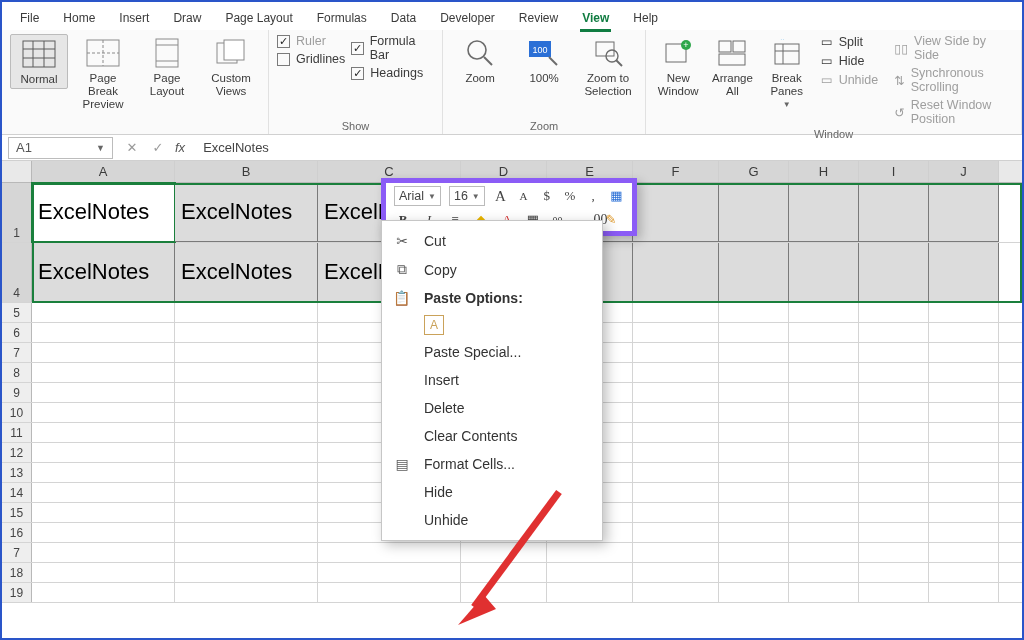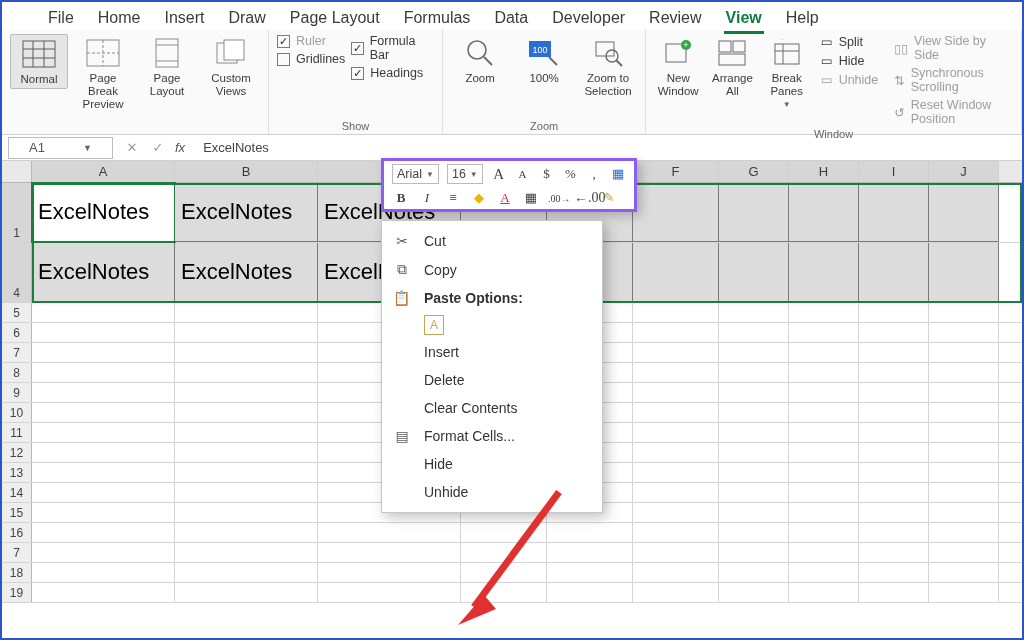--- a/index.html
+++ b/index.html
@@ -1,41 +1,41 @@
 <!DOCTYPE html>
 <html><head>
 <meta charset="utf-8">
 <style>
   * { box-sizing: border-box; font-family: "Segoe UI", Arial, sans-serif; }
   html,body { margin:0; padding:0; }
   body { width:1024px; height:640px; background:#fff; border:2px solid #2a55c9; position:relative; overflow:hidden; }
 
   
-  .menubar { display:flex; align-items:center; gap:0; height:28px; padding:3px 6px 0 6px; font-size:16px; color:#3b3b3b;margin-left:28px; }
+  .menubar { display:flex; align-items:center; gap:0; height:28px; padding:3px 6px 0 6px; font-size:12px; color:#3b3b3b; }
   .menubar .tab { padding:4px 12px 4px 12px; cursor:default; }
   .menubar .tab.active { color:#107c41; font-weight:600; position:relative; }
   .menubar .tab.active::after{ content:""; position:absolute; left:10px; right:10px; bottom:-3px; height:3px; background:#107c41; }
 
   
   .ribbon { display:flex; align-items:stretch; height:105px; border-bottom:1px solid #d0d0d0; background:#fafafa; }
   .group { display:flex; flex-direction:column; justify-content:space-between; padding:4px 8px 2px 8px; border-right:1px solid #e1e1e1; }
   .group-body { display:flex; align-items:flex-start; gap:6px; flex:1; }
   .group-label { text-align:center; font-size:11px; color:#666; padding-top:2px; }
   .bigbtn { display:flex; flex-direction:column; align-items:center; width:58px; font-size:11.5px; color:#3b3b3b; line-height:1.15; text-align:center; gap:2px; padding:2px; }
   .bigbtn.sel { background:#e6e6e6; border:1px solid #bbb; border-radius:2px; }
   .icon-box { width:34px; height:34px; display:flex; align-items:center; justify-content:center; }
   .stack { display:flex; flex-direction:column; gap:4px; font-size:12.5px; color:#3b3b3b; }
   .chk { display:flex; align-items:center; gap:6px; }
   .chk .box { width:13px; height:13px; border:1px solid #7a7a7a; display:inline-flex; align-items:center; justify-content:center; font-size:11px; color:#222; }
   .dis { color:#9e9e9e; }
   .smallitem { display:flex; align-items:center; gap:6px; font-size:12.5px; }
 
   
   .fxrow { display:flex; align-items:center; height:26px; border-bottom:1px solid #d0d0d0; background:#fff; font-size:13px; }
-  .namebox { width:105px; border:1px solid #bcbcbc; margin:2px 6px; height:22px; display:flex; align-items:center; padding:0 20px; color:#555; justify-content:space-between;}
+  .namebox { width:105px; border:1px solid #bcbcbc; margin:2px 6px; height:22px; display:flex; align-items:center; padding:0 7px; color:#555; justify-content:space-between;}
   .namebox .dd{ font-size:9px; color:#666;}
   .fxbtn { width:26px; text-align:center; color:#9a9a9a; }
   .fxlabel { font-style:italic; color:#555; margin:0 4px; }
   .fxinput { flex:1; padding-left:14px; color:#444; }
 
   
   .sheet { position:relative; }
   .colhdrs { display:flex; height:22px; background:#e9e9e9; border-bottom:1px solid #b8b8b8; }
   .rownum-col { width:30px; border-right:1px solid #b8b8b8; }
   .colhdr { text-align:center; font-size:13px; color:#3b3b3b; border-right:1px solid #cfcfcf; line-height:22px; }
@@ -46,21 +46,21 @@
   .row.small { height:20px; }
   .rownum { width:30px; font-size:12px; text-align:center; display:flex; align-items:flex-end; justify-content:center; border-right:1px solid #b8b8b8; background:#eee; color:#444; padding-bottom:2px;}
   .cell { border-right:1px solid #d4d4d4; font-size:22px; display:flex; align-items:center; padding-left:6px; font-family:Arial; }
   .datacell { border-right:1px solid #7a7a7a; border-bottom:1px solid #7a7a7a; background:#dcdcdc; }
   .row.small .cell{ font-size:12px; }
   .active-cell { background:#fff; outline:2px solid #1a7f3c; outline-offset:-1px; }
 
   .selband { position:absolute; left:30px; right:0; top:22px; height:120px; border:2px solid #1a7f3c; pointer-events:none; }
 
   
-  .minitb { position:absolute; left:379px; top:156px; width:256px; background:#fff; border:3px solid #8b5cf6; box-shadow:4px 4px 10px rgba(0,0,0,.22); font-size:13px; }
+  .minitb { position:absolute; left:379px; top:176px; width:256px; background:#fff; border:5px solid #8b5cf6; box-shadow:4px 4px 10px rgba(0,0,0,.22); font-size:13px; }
   .minitb .r{ display:flex; align-items:center; gap:8px; padding:3px 8px; color:#444;}
   .minitb .sel{ border:1px solid #bbb; padding:0 4px; height:20px; display:flex; align-items:center; gap:4px; font-size:12.5px;}
   .minitb .sel .dd{font-size:8px;color:#666;}
   .tool-ic { width:18px; text-align:center; font-family:"Segoe UI Symbol"; }
 
   
   .ctx { position:absolute; left:379px; top:218px; width:222px; background:#fff; border:1px solid #c6c6c6; box-shadow:4px 4px 12px rgba(0,0,0,.25); padding:6px 0; font-size:14px; color:#333; }
   .ctx .item{ display:flex; align-items:center; gap:12px; padding:6px 14px 6px 10px; }
   .ctx .item .ic{ width:20px; text-align:center; color:#5b5b5b; font-size:14px; }
   .ctx .hdr{ font-weight:700; }
@@ -558,20 +558,24 @@
       <span class="ic">⧉</span>
       <span>Copy</span>
     </div>
   <div class="item hdr">
       <span class="ic">📋</span>
       <span>Paste Options:</span>
     </div>
   <div class="sect"><span style="border:1px solid #caa25a;padding:2px 5px;font-size:12px;color:#caa25a">A</span></div>
   <div class="item">
       <span class="ic"></span>
+      <span>Paste Special...</span>
+    </div>
+  <div class="item">
+      <span class="ic"></span>
       <span>Insert</span>
     </div>
   <div class="item">
       <span class="ic"></span>
       <span>Delete</span>
     </div>
   <div class="item">
       <span class="ic"></span>
       <span>Clear Contents</span>
     </div>

